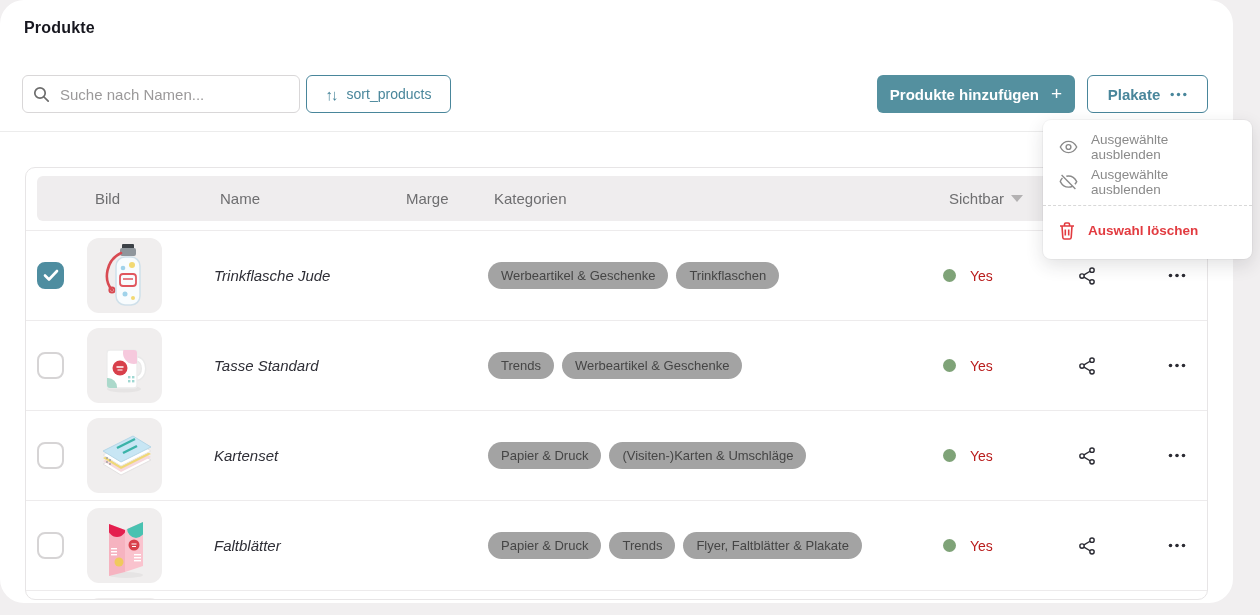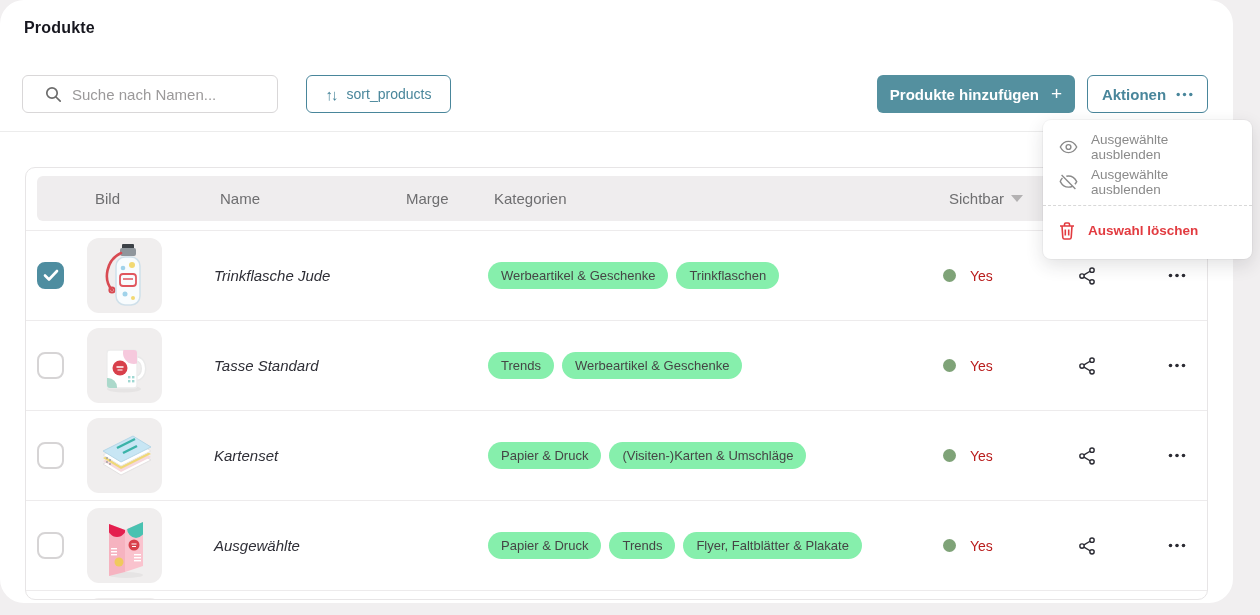--- a/index.html
+++ b/index.html
@@ -1,21 +1,21 @@
 <!DOCTYPE html>
 <html><head>
 <meta charset="utf-8">
 <style>
   html,body{margin:0;padding:0;}
   body{width:1260px;height:615px;background:#f1eff0;font-family:"Liberation Sans",sans-serif;overflow:hidden;position:relative;}
   .page-card{position:absolute;left:0;top:0;width:1233px;height:603px;background:#ffffff;border-radius:24px;}
   .page-title{position:absolute;left:24px;top:19px;font-size:16px;font-weight:700;color:#17171f;letter-spacing:.2px;}
 
   
-  .search-box{position:absolute;left:22px;top:75px;width:256px;height:38px;border:1px solid #d9d7d8;border-radius:6px;background:#fff;display:flex;align-items:center;box-sizing:border-box;padding:0 22px;gap:8px;}
+  .search-box{position:absolute;left:22px;top:75px;width:278px;height:38px;border:1px solid #d9d7d8;border-radius:6px;background:#fff;display:flex;align-items:center;box-sizing:border-box;padding:0 10px;gap:8px;}
   .search-box input{border:none;outline:none;flex:1;font-size:15px;color:#333;font-family:inherit;background:transparent;}
   .search-box input::placeholder{color:#9b999a;}
   .btn{box-sizing:border-box;display:flex;align-items:center;justify-content:center;gap:10px;border-radius:6px;font-size:15px;cursor:pointer;}
   .sort-btn{position:absolute;left:306px;top:75px;width:145px;height:38px;border:1.5px solid #49869b;background:#fff;color:#49869b;font-size:14px;gap:8px;}
   .sort-glyph{font-size:15px;letter-spacing:-2px;margin-right:2px;}
   .add-btn{position:absolute;left:877px;top:75px;width:198px;height:38px;background:#54909f;border:none;color:#fff;font-weight:600;font-size:15px;}
   .add-plus{font-size:19px;font-weight:400;margin-left:2px;}
   .actions-btn{position:absolute;left:1087px;top:75px;width:121px;height:38px;border:1.5px solid #49869b;background:#fff;color:#49869b;font-weight:600;}
   .toolbar-divider{position:absolute;left:0;top:131px;width:1233px;height:1px;background:#ececec;}
 
@@ -33,21 +33,21 @@
   .th-sichtbar{padding-left:18px;display:flex;align-items:center;gap:7px;}
   .sort-caret{width:0;height:0;border-left:6px solid transparent;border-right:6px solid transparent;border-top:7px solid #b3b1b2;}
   .row{height:89px;border-top:1px solid #edebec;}
   .row:first-of-type{border-top:none;}
   .cb-cell{padding-left:11px;}
   .checkbox{width:27px;height:27px;border-radius:8px;border:2px solid #d6d4d5;box-sizing:border-box;background:#fff;display:flex;align-items:center;justify-content:center;cursor:pointer;}
   .checkbox.checked{background:#4e8da0;border-color:#4e8da0;}
   .thumb{width:75px;height:75px;border-radius:12px;background:#f0eeee;overflow:hidden;margin-left:1px;}
   .name-cell{font-size:15px;color:#2e2e36;font-style:italic;}
   .tags-cell{display:flex;gap:8px;flex-wrap:wrap;}
-  .tag{background:#86efac;border-radius:999px;padding:6px 13px;font-size:13px;color:#454545;white-space:nowrap;}
+  .tag{background:#a3a3a3;border-radius:999px;padding:6px 13px;font-size:13px;color:#454545;white-space:nowrap;}
   .visible-cell{padding-left:18px;display:flex;align-items:center;gap:14px;}
   .dot{width:13px;height:13px;border-radius:50%;background:#7fa378;}
   .visible-label{font-size:14px;color:#b91c1c;}
   .icon-cell{display:flex;justify-content:center;cursor:pointer;}
   .menu-cell{display:flex;justify-content:center;cursor:pointer;padding-left:28px;}
 
   svg{display:block;}
 </style>
 </head>
 <body>
@@ -70,21 +70,21 @@
     <span class="sort-glyph">↑↓</span>
     <span>sort_products</span>
   </button>
 
   <button class="btn add-btn">
     <span>Produkte hinzufügen</span>
     <span class="add-plus">+</span>
   </button>
 
   <button class="btn actions-btn">
-    <span>Aktionen</span>
+    <span>Plakate</span>
     <span>
       <svg width="17" height="5" viewBox="0 0 17 5">
           <circle cx="2.2" cy="2.5" r="1.7" fill="#49869b"></circle>
           <circle cx="8.5" cy="2.5" r="1.7" fill="#49869b"></circle>
           <circle cx="14.8" cy="2.5" r="1.7" fill="#49869b"></circle>
         </svg>
     </span>
   </button>
 
   <div class="toolbar-divider"></div>
@@ -303,21 +303,21 @@
                   <rect x="47" y="49" width="7" height="1.4"></rect>
                   <rect x="47" y="52" width="7" height="1.4"></rect>
                 </g>
           </g>
           <circle cx="47" cy="37" r="5.5" fill="#d8404b"></circle>
           <line x1="44.5" y1="36" x2="49.5" y2="36" stroke="#fff" stroke-width="1.2"></line>
           <line x1="45" y1="38.5" x2="49" y2="38.5" stroke="#fff" stroke-width="1"></line>
         </svg>
       </div>
         </div>
-      <div class="name-cell">Ausgewählte</div>
+      <div class="name-cell">Faltblätter</div>
       <div></div>
       <div class="tags-cell">
         <span class="tag">Papier &amp; Druck</span>
         <span class="tag">Trends</span>
         <span class="tag">Flyer, Faltblätter &amp; Plakate</span>
       </div>
       <div class="visible-cell">
         <span class="dot"></span>
         <span class="visible-label">Yes</span>
       </div>

